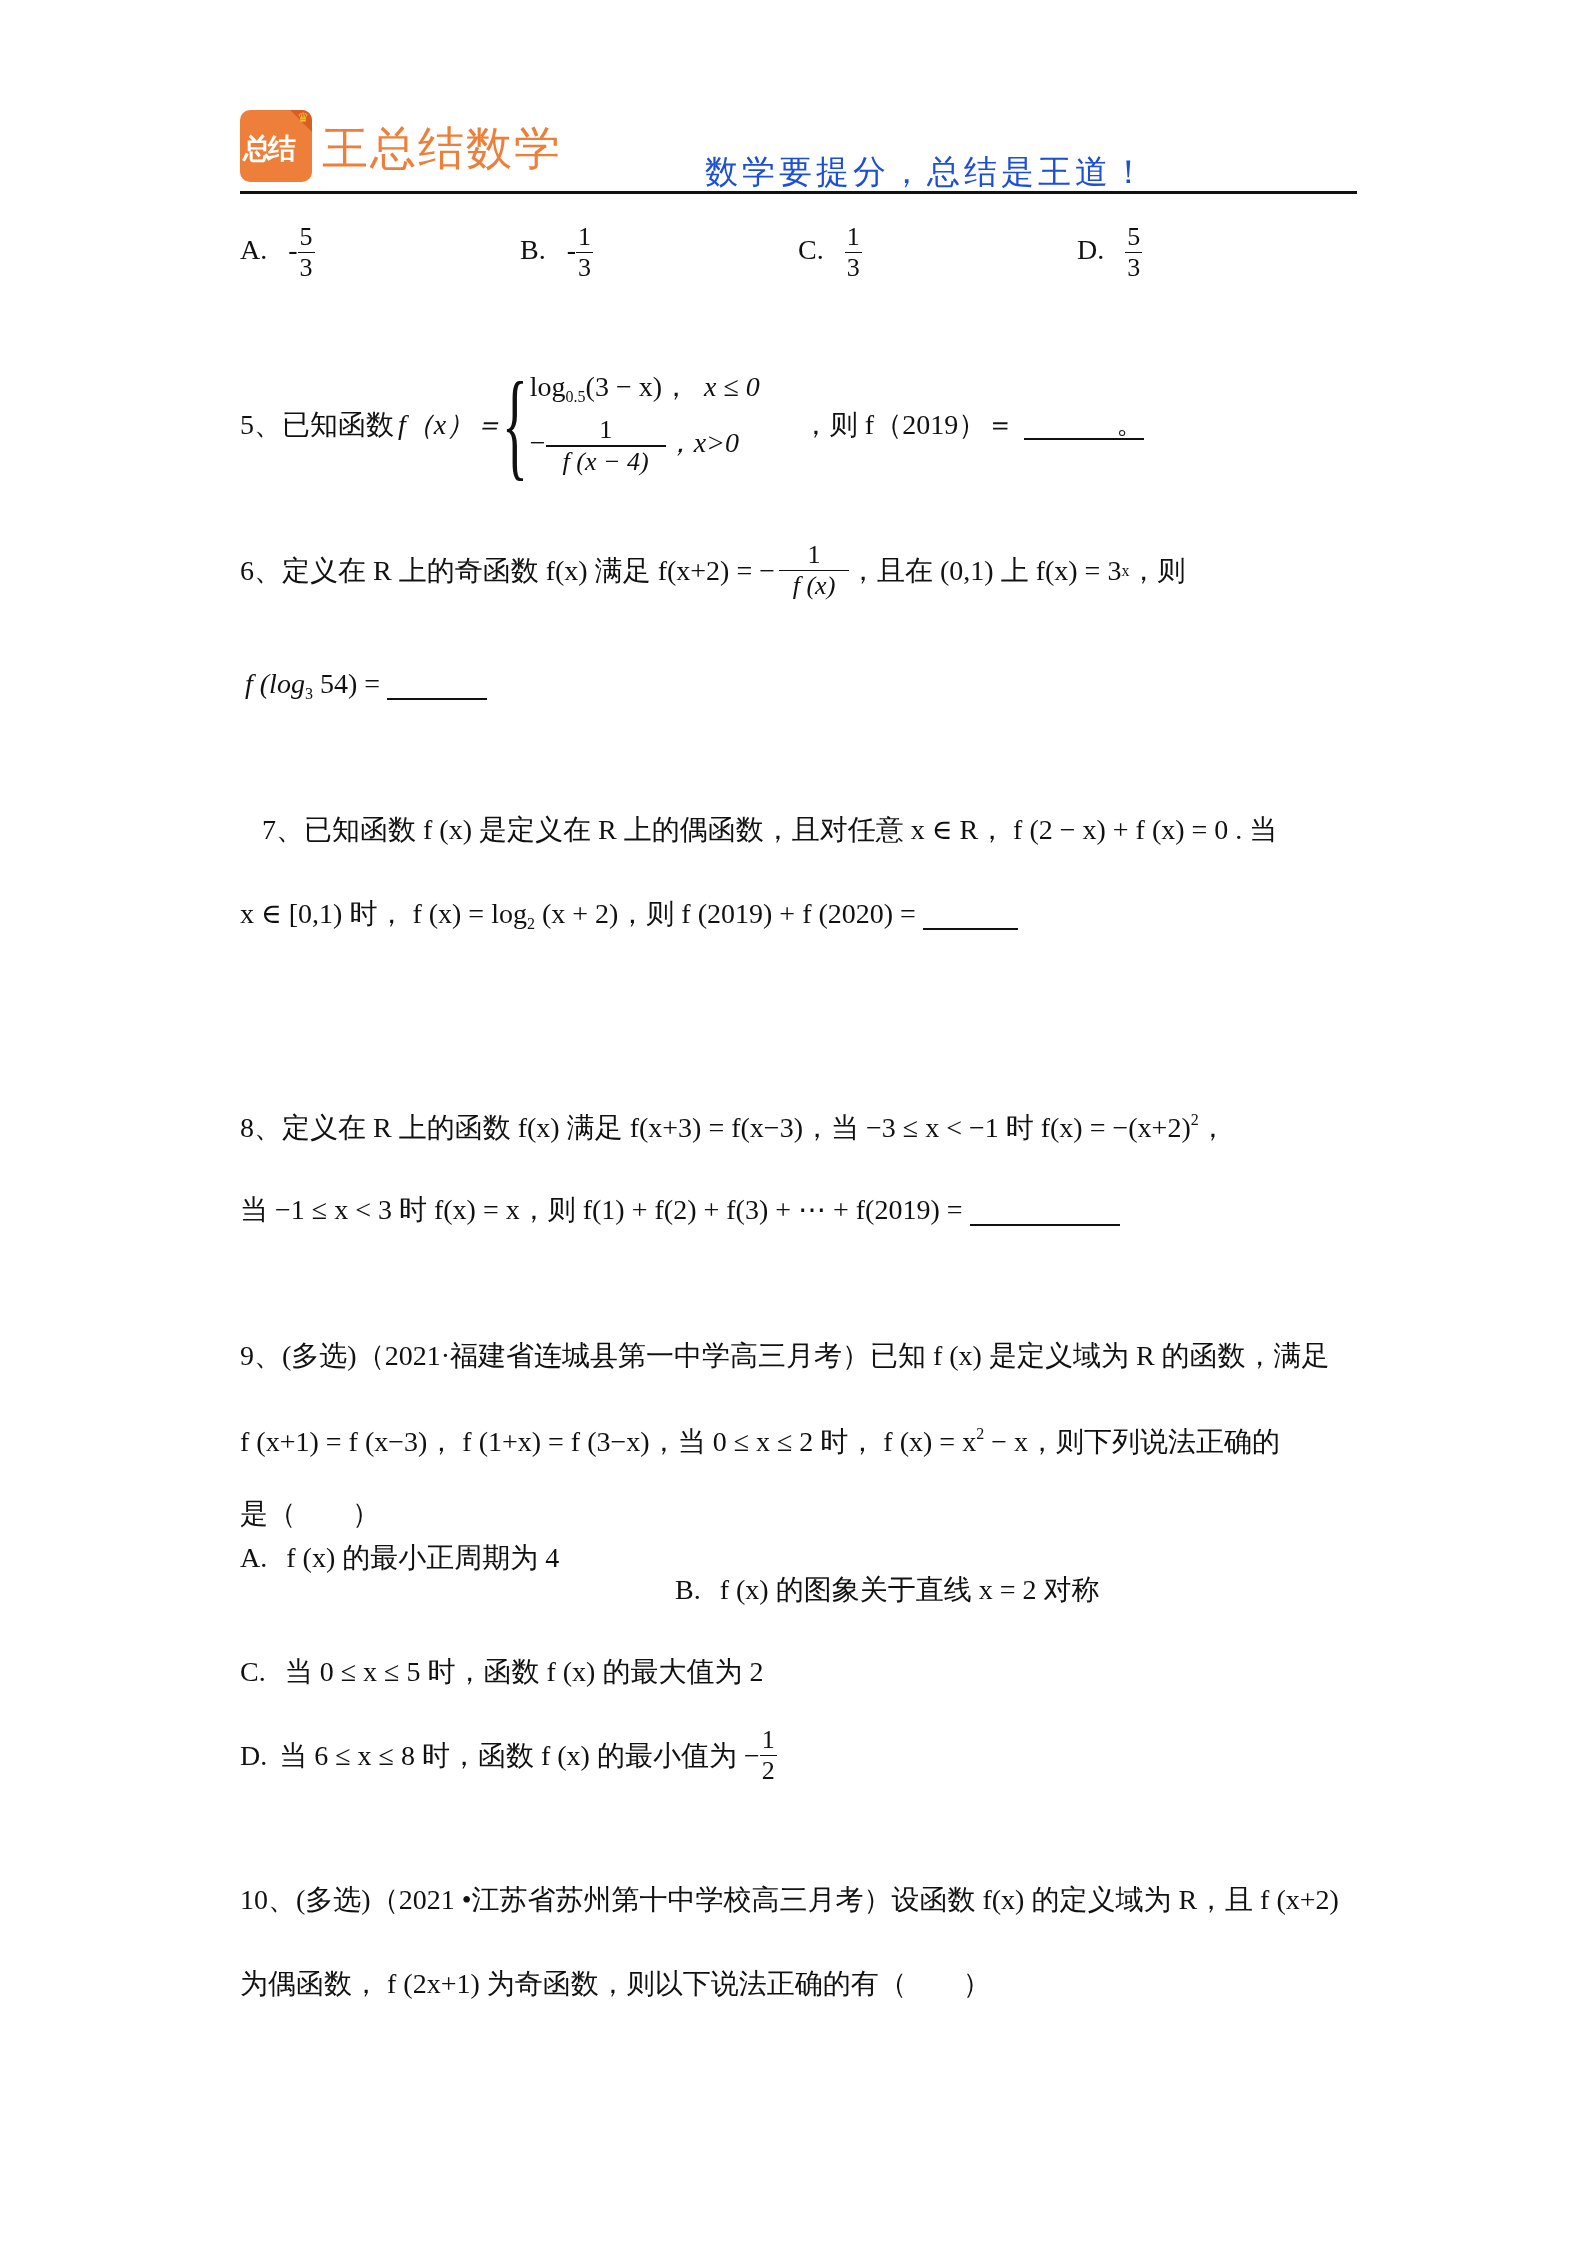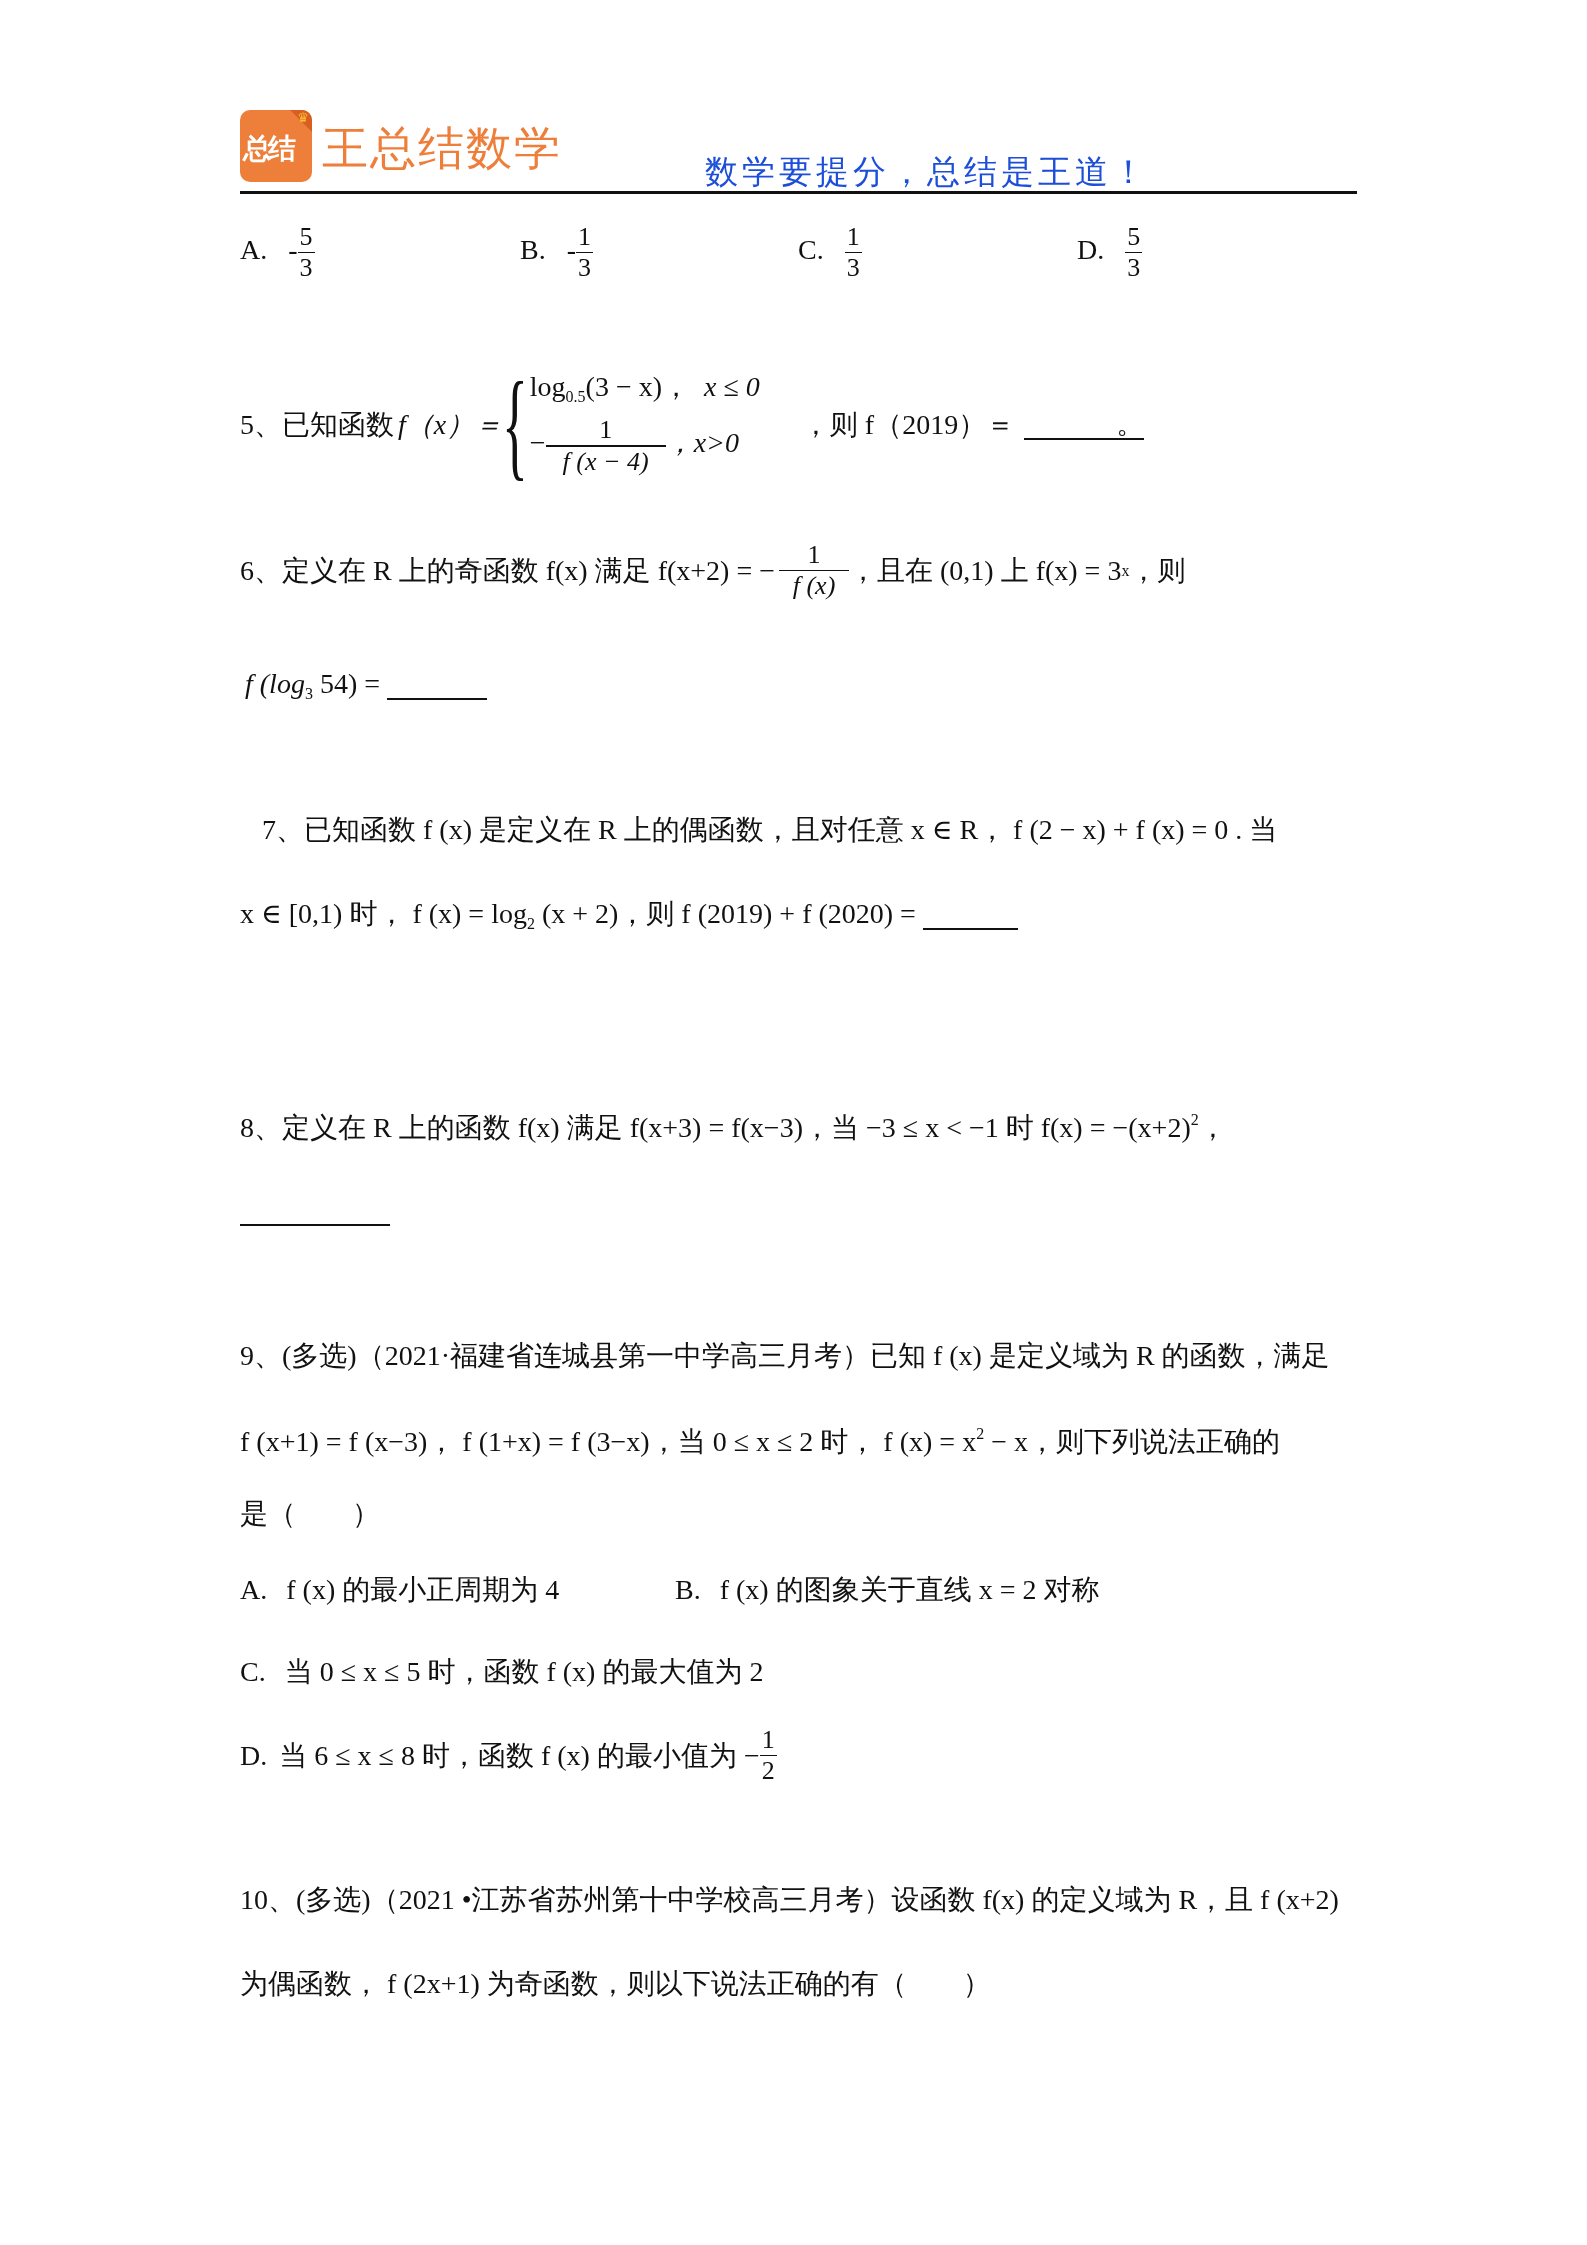--- a/index.html
+++ b/index.html
@@ -112,30 +112,31 @@
 <div class="abs line" style="left:252px;top:816px;margin-left:10px;">7、已知函数 f (x) 是定义在 R 上的偶函数，且对任意 x ∈ R，  f (2 − x) + f (x) = 0 . 当</div>
 <div class="abs line" style="left:240px;top:900px;">
   <span>x ∈ [0,1) 时，  f (x) = log</span><span class="sub">2</span><span> (x + 2)，则 f (2019) + f (2020) =</span>
   <span class="blank" style="width:95px;">&nbsp;</span>
 </div>
 
 <div class="abs line" style="left:240px;top:1112px;">
   <span>8、定义在 R 上的函数 f(x) 满足 f(x+3) = f(x−3)，当 −3 ≤ x &lt; −1 时 f(x) = −(x+2)</span><span class="sup">2</span><span>，</span>
 </div>
 <div class="abs line" style="left:240px;top:1196px;">
+  <span>当 −1 ≤ x &lt; 3 时 f(x) = x，则 f(1) + f(2) + f(3) + ⋯ + f(2019) =</span>
   <span class="blank" style="width:150px;">&nbsp;</span>
 </div>
 
 <div class="abs line" style="left:240px;top:1342px;">9、(多选)（2021·福建省连城县第一中学高三月考）已知 f (x) 是定义域为 R 的函数，满足</div>
 <div class="abs line" style="left:240px;top:1426px;">
   <span>f (x+1) = f (x−3)，  f (1+x) = f (3−x)，当 0 ≤ x ≤ 2 时，  f (x) = x</span><span class="sup">2</span><span> − x，则下列说法正确的</span>
 </div>
 <div class="abs line" style="left:240px;top:1500px;">是（　　）</div>
 
-<div class="abs line" style="left:240px;top:1576px;">
+<div class="abs line" style="left:240px;top:1544px;">
   <span>A.</span>
   <span style="margin-left:12px;">f (x) 的最小正周期为 4</span>
 </div>
 <div class="abs line" style="left:675px;top:1576px;">
   <span>B.</span>
   <span style="margin-left:12px;">f (x) 的图象关于直线 x = 2 对称</span>
 </div>
 <div class="abs line" style="left:240px;top:1658px;">
   <span>C.</span>
   <span style="margin-left:12px;">当 0 ≤ x ≤ 5 时，函数 f (x) 的最大值为 2</span>

